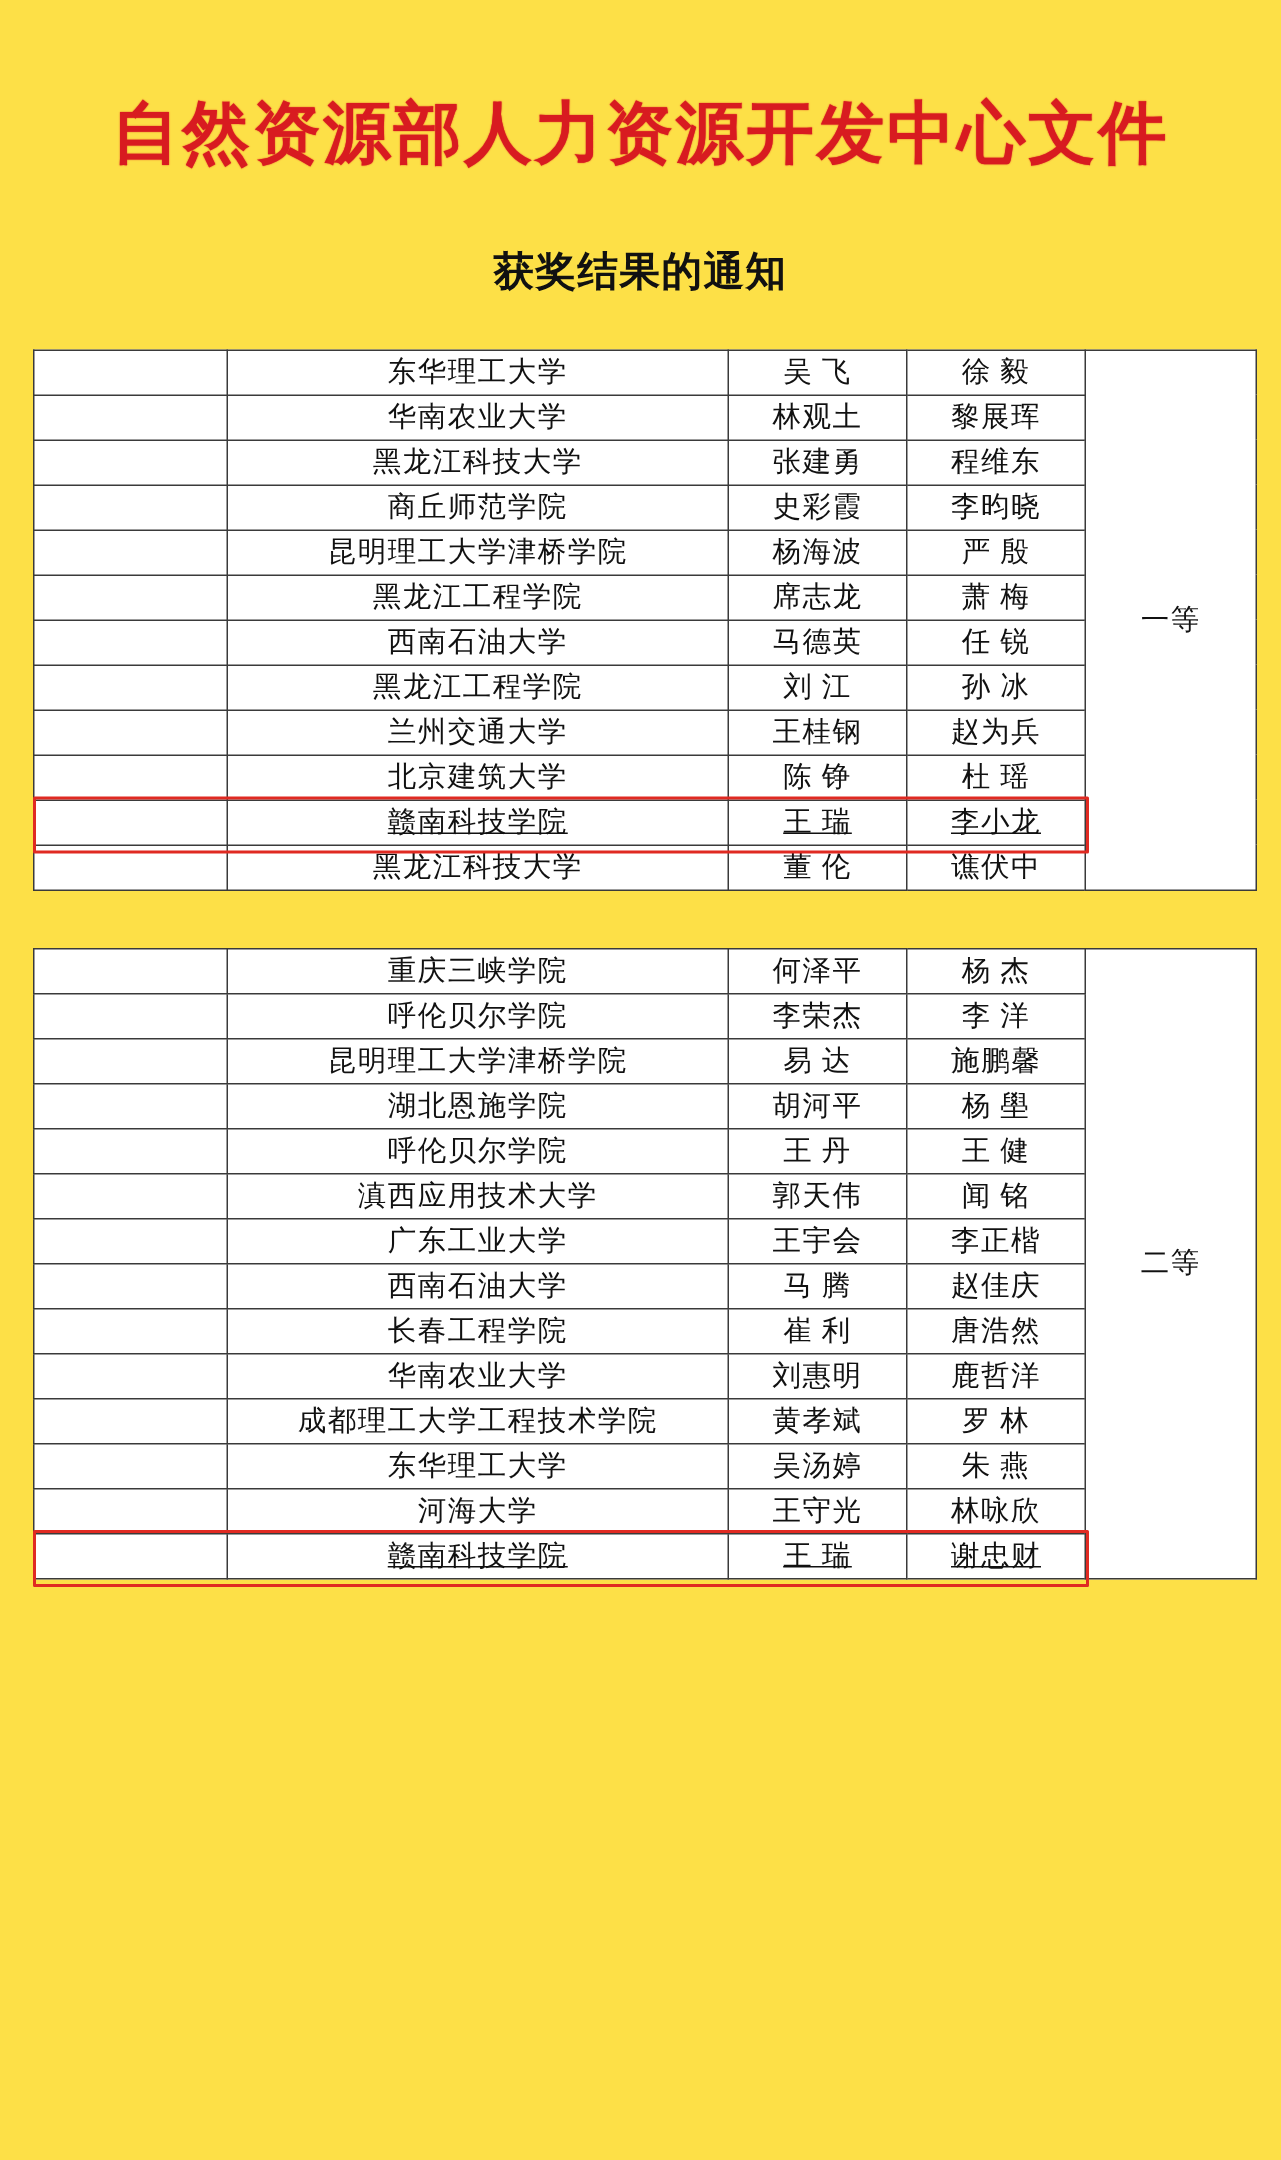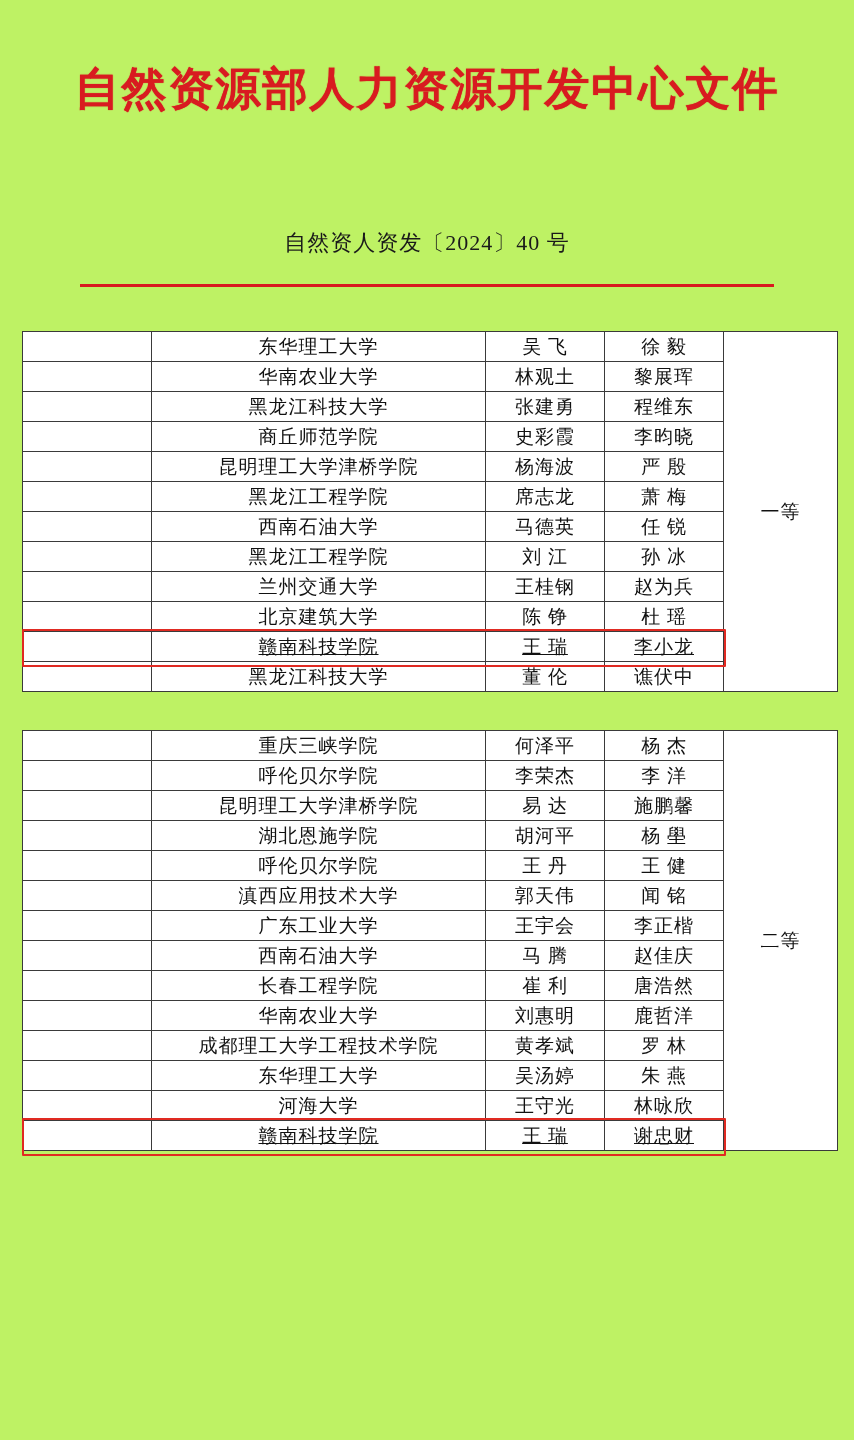--- a/index.html
+++ b/index.html
@@ -12,21 +12,21 @@
     height: 1440px;
     font-family: "Liberation Serif", "DejaVu Serif", serif;
     color: #111;
     position: relative;
     overflow: hidden;
   }
   .page {
     width: 854px;
     height: 1440px;
     position: relative;
-    background: #bef264;
+    background: #fde047;
   }
 
   
   .masthead {
     text-align: center;
     padding-top: 62px;
     padding-bottom: 0;
   }
   .masthead-title {
     color: #d81b20;
@@ -115,26 +115,23 @@
 </style>
 </head>
 <body>
 
 <div class="page">
 
   <div class="masthead">
     <div class="masthead-title">自然资源部人力资源开发中心文件</div>
   </div>
 
-  <div class="docnum-wrap">
-    <span class="docnum">自然资人资发〔2024〕40 号</span>
-    <div class="red-rule"></div>
-  </div>
 
   <div class="doc-title">
+    <span class="tline">获奖结果的通知</span>
   </div>
 
   <div class="tables">
     <div id="tables-host">
         <div style="position: relative;">
           <table class="award">
             <tbody>
               <tr>
                 <td class="c-num"></td>
                 <td class="c-school">东华理工大学</td>

